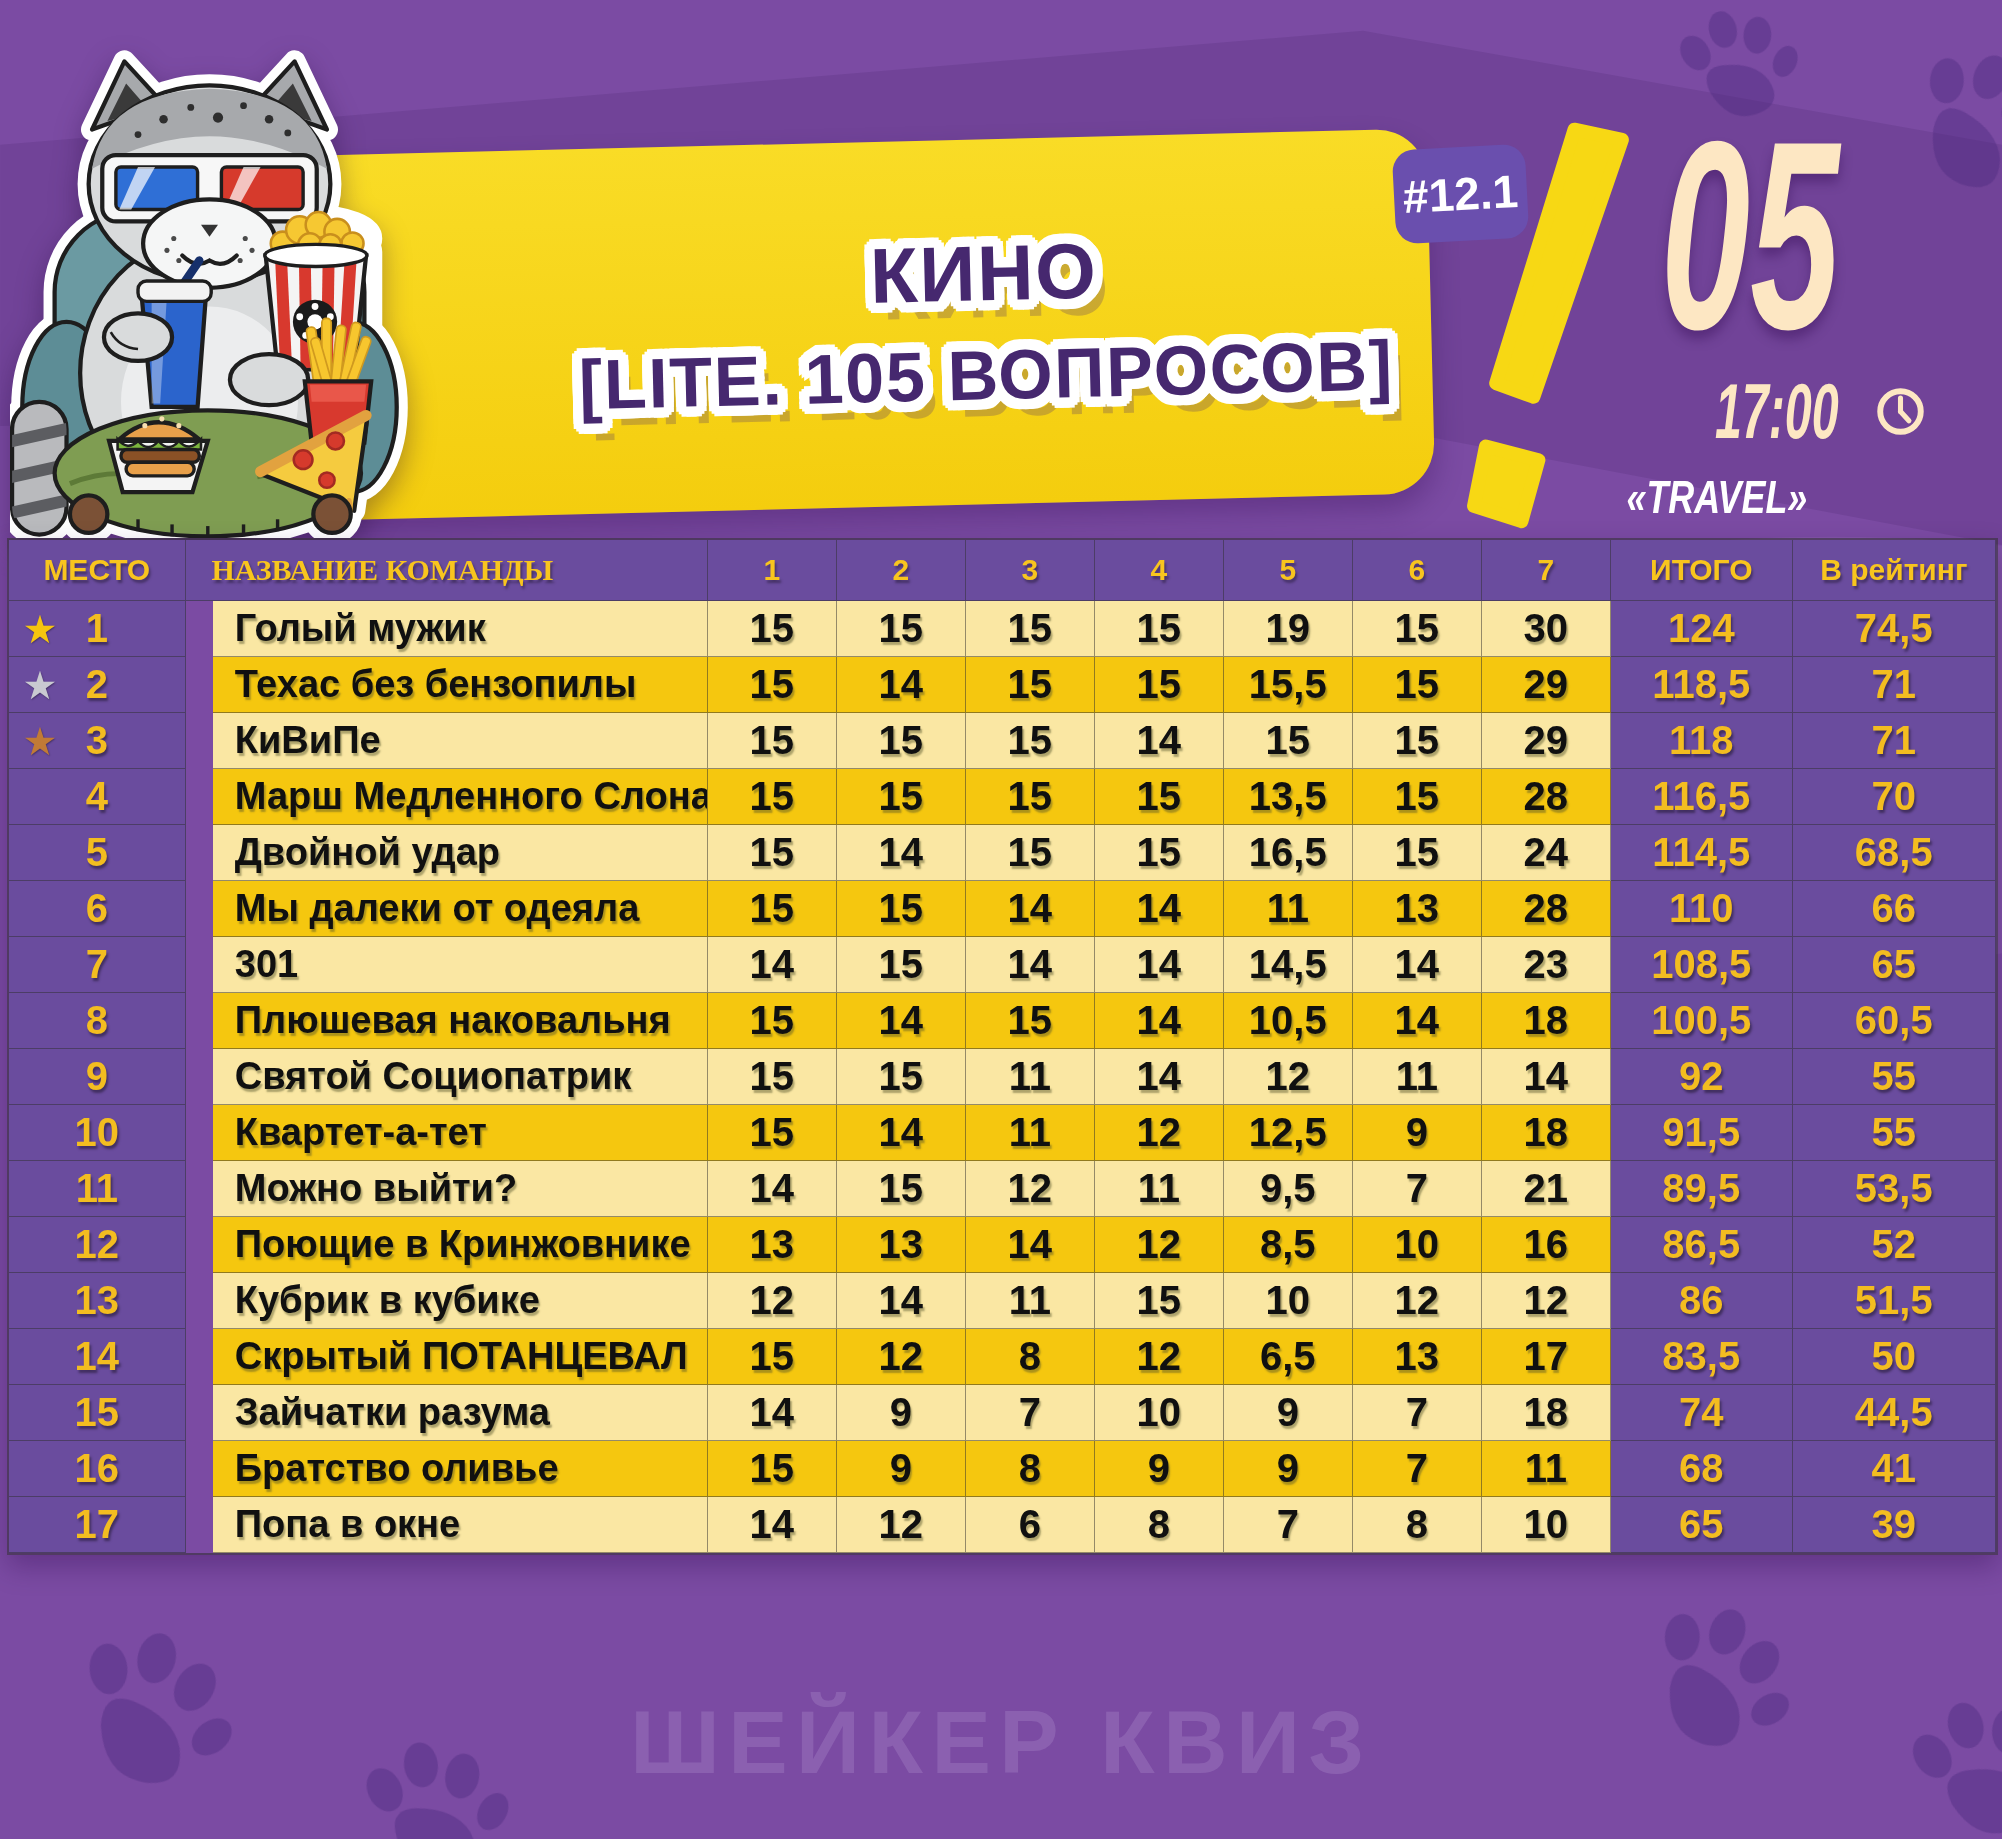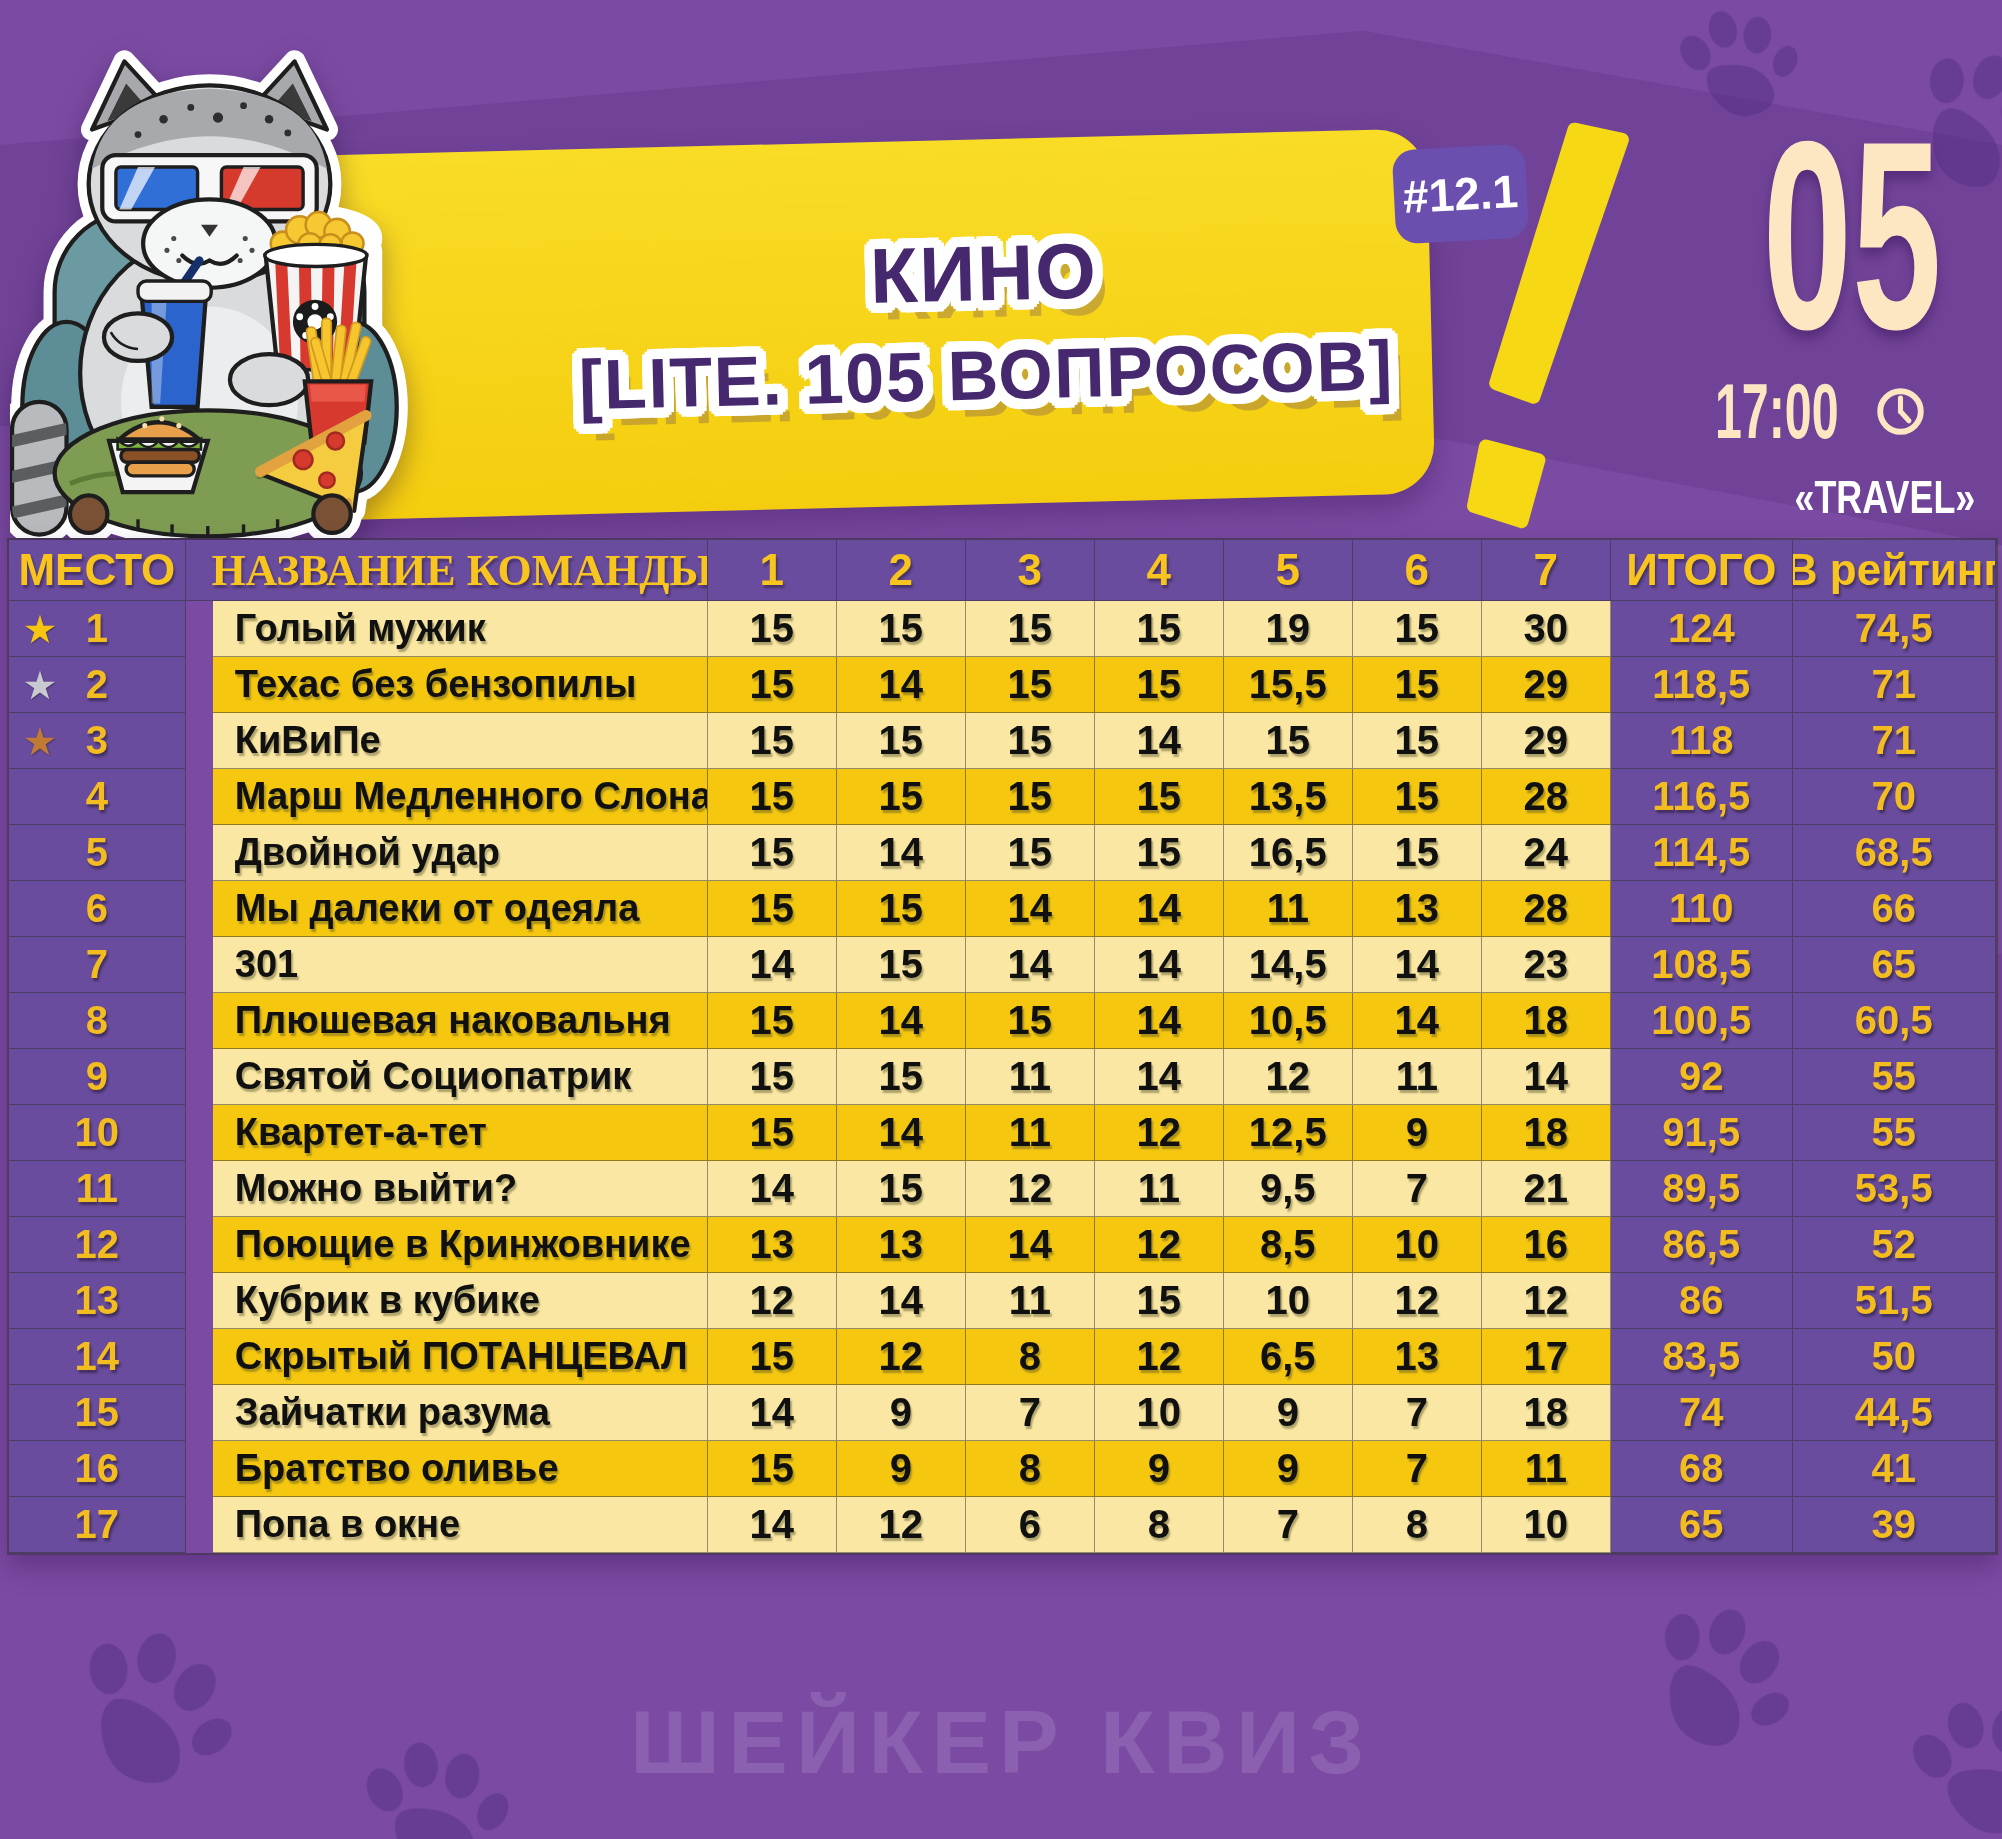--- a/index.html
+++ b/index.html
@@ -25,21 +25,21 @@
       -5.1px -10.2px 0 #fff,5.1px -10.2px 0 #fff,-5.1px 10.2px 0 #fff,5.1px 10.2px 0 #fff,
       12px 17px 0 rgba(70,40,110,.25);}
   .title-1{font-size:78px;}
   .title-2{font-size:70px;}
   .badge{position:absolute;left:1394px;top:147px;width:133px;height:94px;z-index:2;
     background:#6a4fae;border-radius:22px;transform:rotate(-3deg);
     display:flex;align-items:center;justify-content:center;
     color:#ffffff;font-size:46px;font-weight:bold;}
   
   .dateblock{position:absolute;left:1601px;top:118px;width:400px;z-index:2;
-    text-align:right;color:#fde7c3;}
+    text-align:left;color:#fde7c3;font-style:italic;}
   .day{display:inline-block;font-size:268px;line-height:.88;font-weight:bold;
        transform:scaleX(.60);transform-origin:center;
        text-shadow:0 8.5px 15.3px rgba(40,0,70,.35);}
   .month{display:inline-block;font-size:70px;font-weight:bold;transform:scaleX(.75);
        transform-origin:center;margin-top:1.7px;white-space:nowrap;}
   .timerow{display:flex;align-items:center;justify-content:center;margin-top:12px;}
   .time{display:inline-block;font-size:78px;font-weight:bold;transform:scaleX(.62);
        transform-origin:center;}
   .venue{display:inline-block;font-size:46px;font-weight:bold;color:#ffffff;
        transform:scaleX(.78);transform-origin:center;margin-top:13.6px;white-space:nowrap;}
@@ -52,21 +52,21 @@
     grid-template-columns:177px 522px repeat(7,129px) 182px 203px;
     grid-auto-rows:56px;
     grid-template-rows:61px;
     border:2.6px solid rgba(45,45,45,.55);
     box-shadow:0 12px 25.6px rgba(40,0,70,.3);}
   .qtable > div{display:contents;}
   .cell{border-right:1.7px solid rgba(45,45,45,.5);border-bottom:1.7px solid rgba(45,45,45,.5);
     display:flex;align-items:center;justify-content:center;box-sizing:border-box;
     white-space:nowrap;overflow:hidden;}
   .c-purple{background:#6a4c9e;}
-  .hdr{color:#f8c51e;font-weight:bold;font-size:44px;
+  .hdr{color:#f8c51e;font-weight:bold;font-size:30px;
        text-shadow:1.7px 2.6px 2.6px rgba(0,0,0,.35);}
   .hdr-name{justify-content:flex-start;padding-left:25.6px;font-family:Liberation Serif, serif;}
   .row-odd  .c-data{background:#fae7a3;}
   .row-even .c-data{background:#f5c70f;}
   .c-team{justify-content:flex-start;padding-left:22px;margin-left:27px;}
   .t-black{color:#101010;font-weight:bold;font-size:38px;
        text-shadow:1.7px 2.6px 1.7px rgba(80,80,40,.45);}
   .t-score{font-size:40px;}
   .t-yellow{color:#f3bd20;font-weight:bold;font-size:40px;
        text-shadow:1.7px 2.6px 2.6px rgba(0,0,0,.4);}

